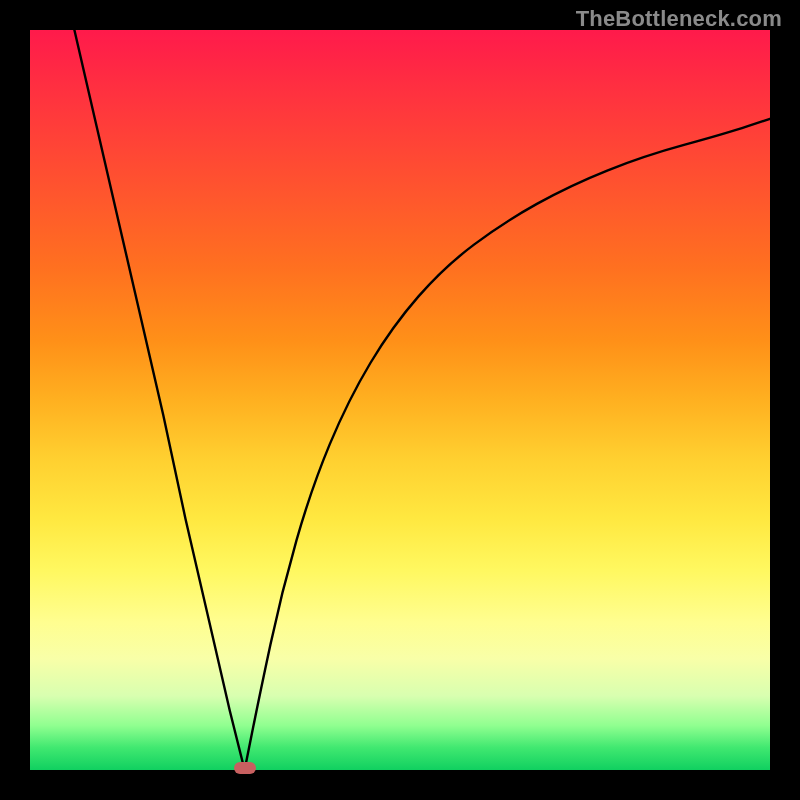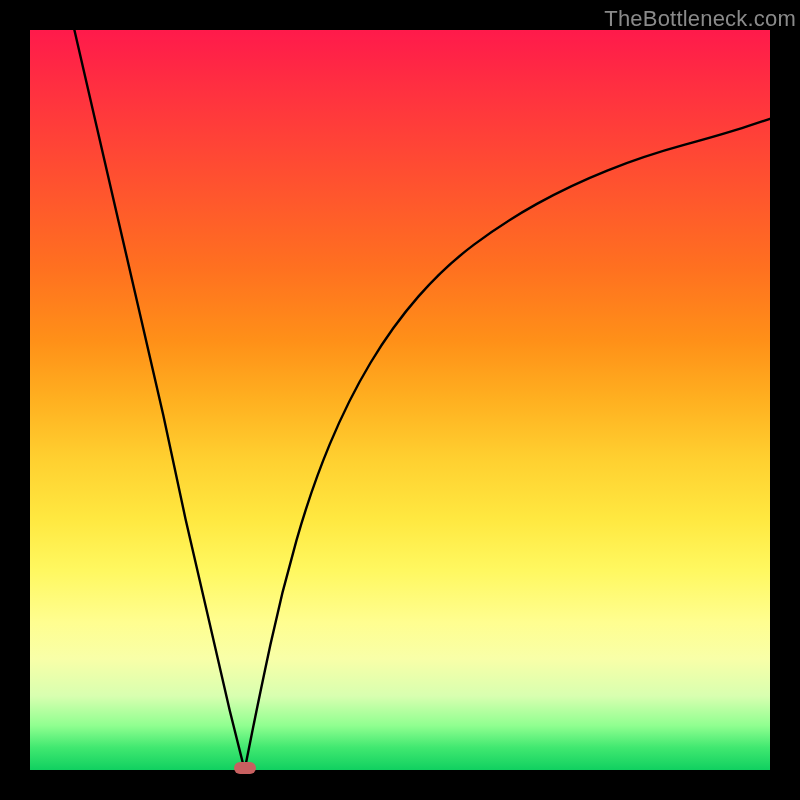--- a/index.html
+++ b/index.html
@@ -32,24 +32,24 @@
       #f8ffa8 85%,
       #d8ffb0 90%,
       #90ff90 94%,
       #40e870 97%,
       #10d060 100%
     );
   }
   .watermark {
     position: absolute;
     top: 6px;
-    right: 4px;
+    right: 18px;
     color: #8a8a8a;
     font-size: 22px;
-    font-weight: 400;
+    font-weight: 700;
     letter-spacing: 0.2px;
   }
   svg.curve {
     position: absolute;
     left: 30px;
     top: 30px;
     width: 740px;
     height: 740px;
     overflow: visible;
   }

